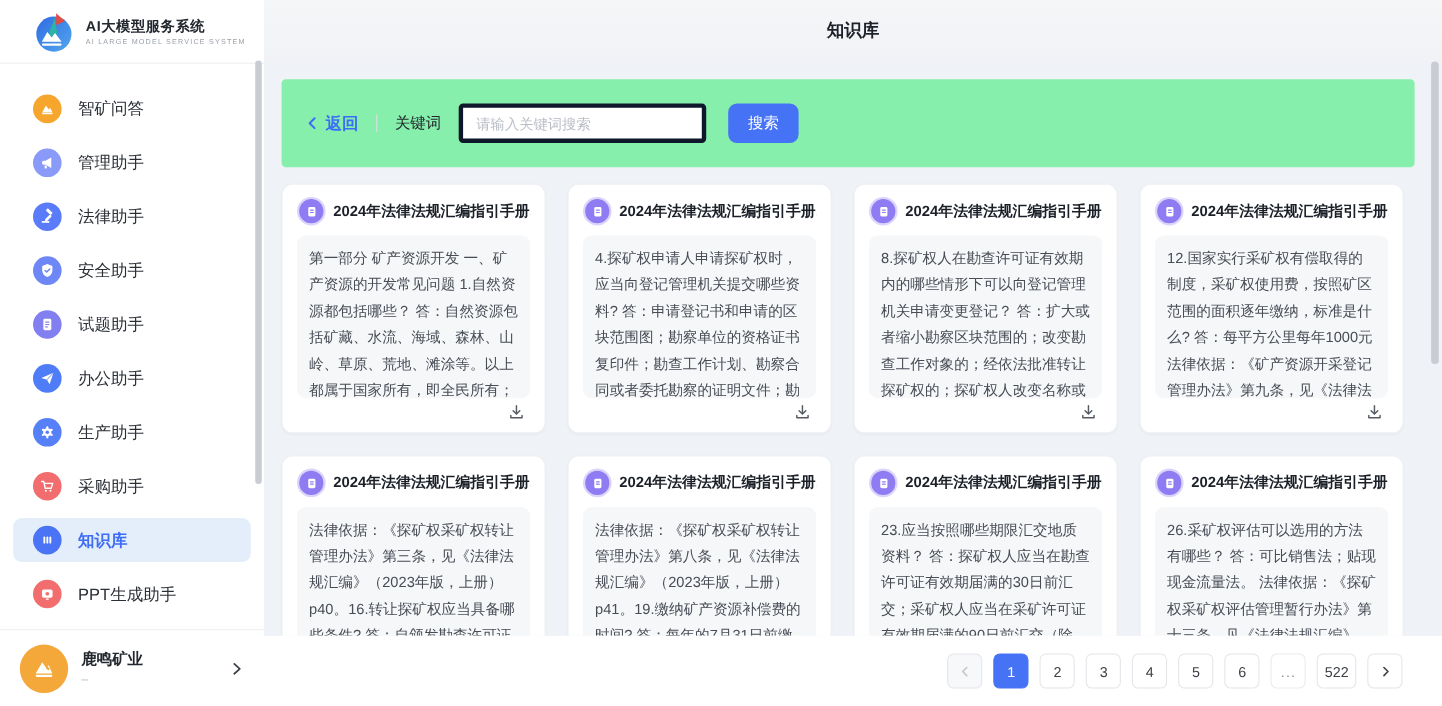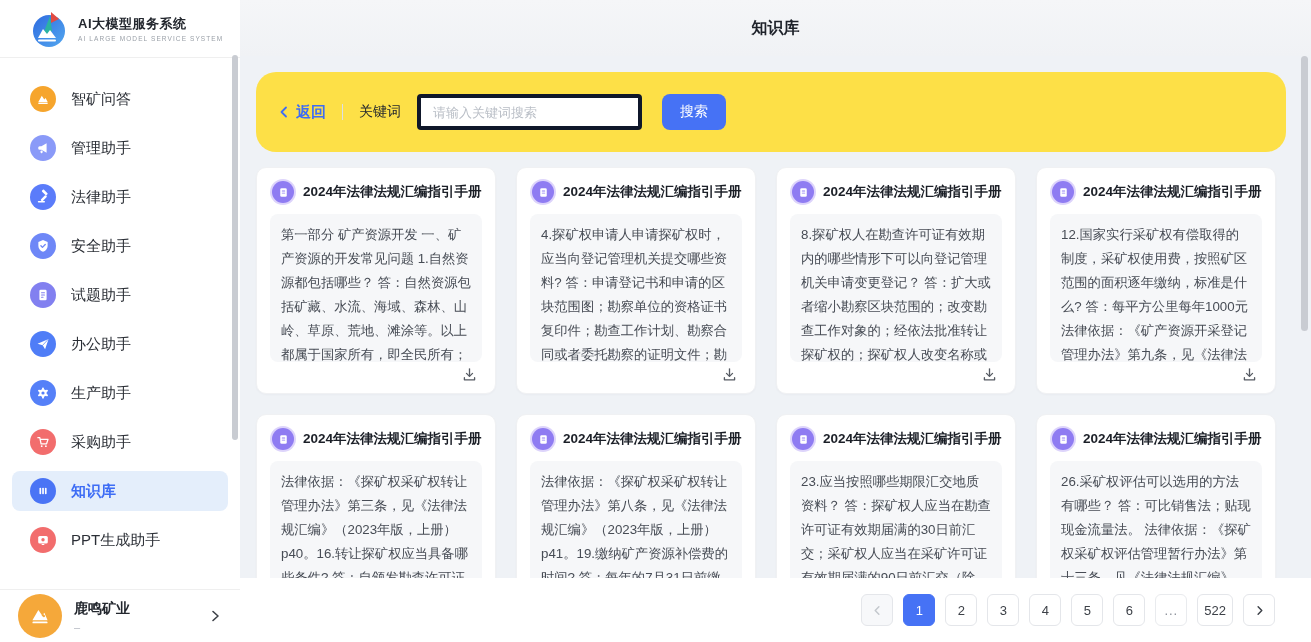--- a/index.html
+++ b/index.html
@@ -20,42 +20,42 @@
   .nav { flex:1; padding-top:12px; overflow:hidden; }
   .nav-item { display:flex; align-items:center; height:40px; margin:9px 12px;
     padding-left:18px; border-radius:8px; cursor:pointer; }
   .nav-item .label { margin-left:15px; font-size:15px; color:#2b2f36; }
   .nav-item.active { background:#e4eefb; }
   .nav-item.active .label { color:#3e6df5; font-weight:bold; }
   .nav-ico { width:26px; height:26px; border-radius:50%; display:flex;
     align-items:center; justify-content:center; flex-shrink:0; }
   .nav-ico svg { width:16px; height:16px; }
 
-  .user-row { height:53px; border-top:1px solid #efefef; display:flex;
+  .user-row { height:70px; border-top:1px solid #efefef; display:flex;
     align-items:center; padding:0 18px; }
   .avatar { width:44px; height:44px; border-radius:50%; background:#f5a83a;
     display:flex; align-items:center; justify-content:center; flex-shrink:0; }
   .user-meta { margin-left:12px; flex:1; }
   .user-name { font-size:14px; font-weight:bold; color:#23272e; }
   .user-sub { font-size:11px; color:#b6bac2; margin-top:3px; }
   .user-chevron { color:#3d4148; }
 
   .sb-scroll { position:absolute; right:2px; top:55px; width:6px; height:385px;
     border-radius:3px; background:#c9ccd2; }
 
   
   .main { flex:1; display:flex; flex-direction:column; position:relative; }
   .topbar { height:56px; background:linear-gradient(#f5f6f8,#f0f2f5);
     display:flex; align-items:center; justify-content:center; flex-shrink:0; }
   .page-title { font-size:16px; font-weight:bold; color:#1d2129; }
 
   .content { flex:1; overflow:hidden; background:#eff2f6; }
 
-  .search-panel { margin:16px 25px 0 16px; height:80px; background:#fde047;
-    border-radius:20px; display:flex; align-items:center; padding:16px 22px; }
+  .search-panel { margin:16px 25px 0 16px; height:80px; background:#86efac;
+    border-radius:4px; display:flex; align-items:center; padding:16px 22px; }
   .back-link { display:flex; align-items:center; color:#3e6df5; cursor:pointer; }
   .back-link .txt { font-size:15px; font-weight:bold; margin-left:6px; }
   .v-div { width:1px; height:16px; background:#dcdfe4; margin:0 16px; }
   .kw-label { font-size:14px; color:#23272e; margin-right:16px; }
   .kw-input { width:225px; height:36px; border:4px solid #0f172a; border-radius:4px;
     padding:0 12px; font-size:13px; color:#333; background:#fff; outline:none; }
   .kw-input::placeholder { color:#b9bec6; }
   .search-btn { margin-left:20px; width:64px; height:36px; background:#4672f5;
     color:#fff; border:none; border-radius:8px; font-size:14px; cursor:pointer; }
 

